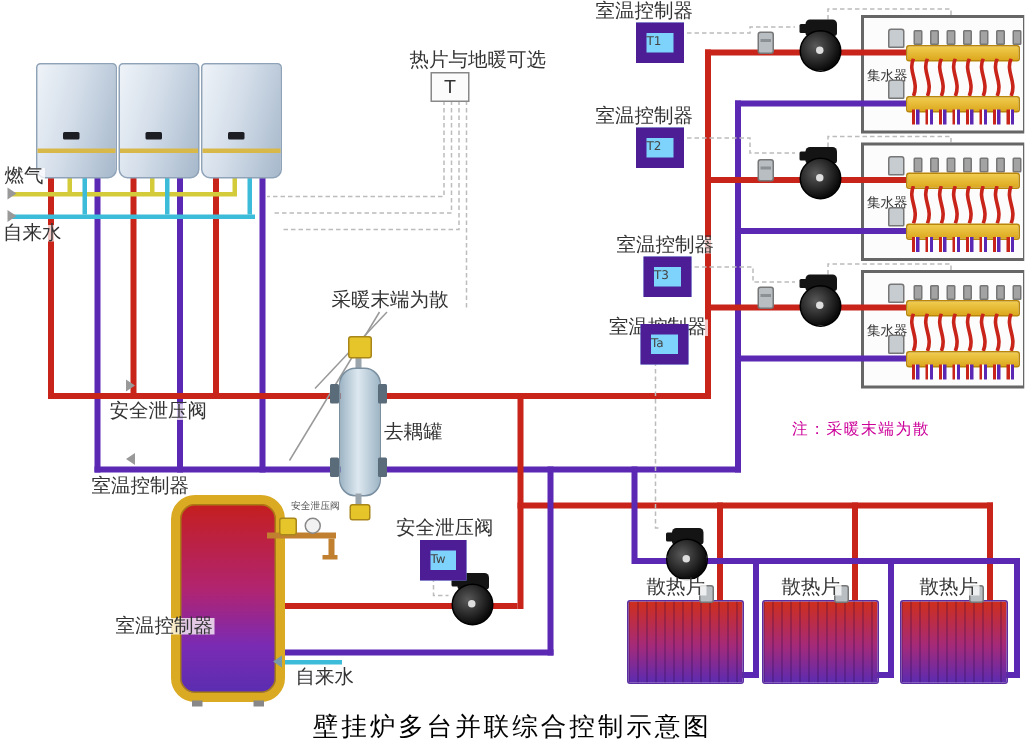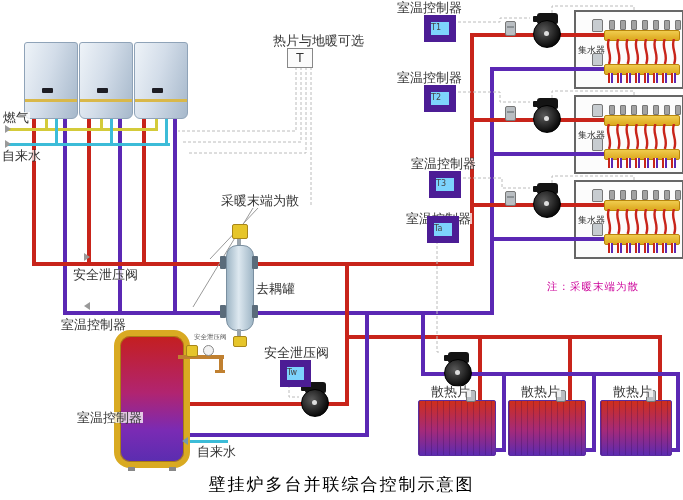--- a/index.html
+++ b/index.html
@@ -58,21 +58,21 @@
   .decoupler{position:absolute;left:226px;top:245px;width:26px;height:84px;z-index:4;
       background:linear-gradient(90deg,#9fb6c6,#dde8f0 45%,#9fb6c6);border:1px solid #7a8fa0;border-radius:11px;}
   .flange{position:absolute;width:6px;height:13px;background:#5a6b7a;border-radius:1px;z-index:5;}
   .yvalve{position:absolute;background:#e6c52a;border:1px solid #a8861a;border-radius:2px;z-index:5;}
   .stem{position:absolute;background:#9aa4ac;z-index:4;}
   .brass{position:absolute;background:#c08030;z-index:5;}
   .gauge{position:absolute;width:9px;height:9px;border-radius:50%;background:#f2f2f2;border:1px solid #888;z-index:6;}
   
   .arr-r{position:absolute;width:0;height:0;border-top:4px solid transparent;border-bottom:4px solid transparent;border-left:6px solid #999;z-index:6;}
   .arr-l{position:absolute;width:0;height:0;border-top:4px solid transparent;border-bottom:4px solid transparent;border-right:6px solid #999;z-index:6;}
-  .note{position:absolute;left:528px;top:274px;width:130px;text-align:center;color:#cc0099;
+  .note{position:absolute;left:528px;top:274px;width:130px;color:#cc0099;
         font-size:10.5px;line-height:24px;letter-spacing:1px;z-index:6;}
   .title{position:absolute;left:0;top:473px;width:683px;text-align:center;color:#000;
         font-size:17px;letter-spacing:2px;font-family:"DejaVu Serif","Liberation Serif",serif;z-index:6;}
   svg.wires{position:absolute;left:0;top:0;z-index:3;}
 </style>
 </head>
 <body>
 
 <div id="stage">
 

